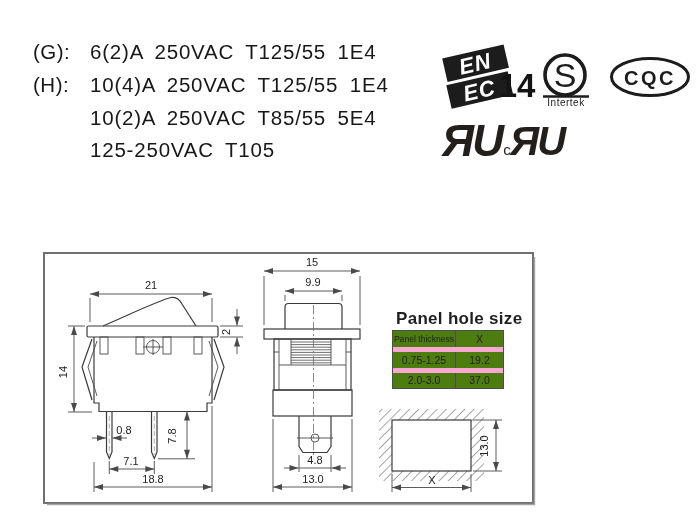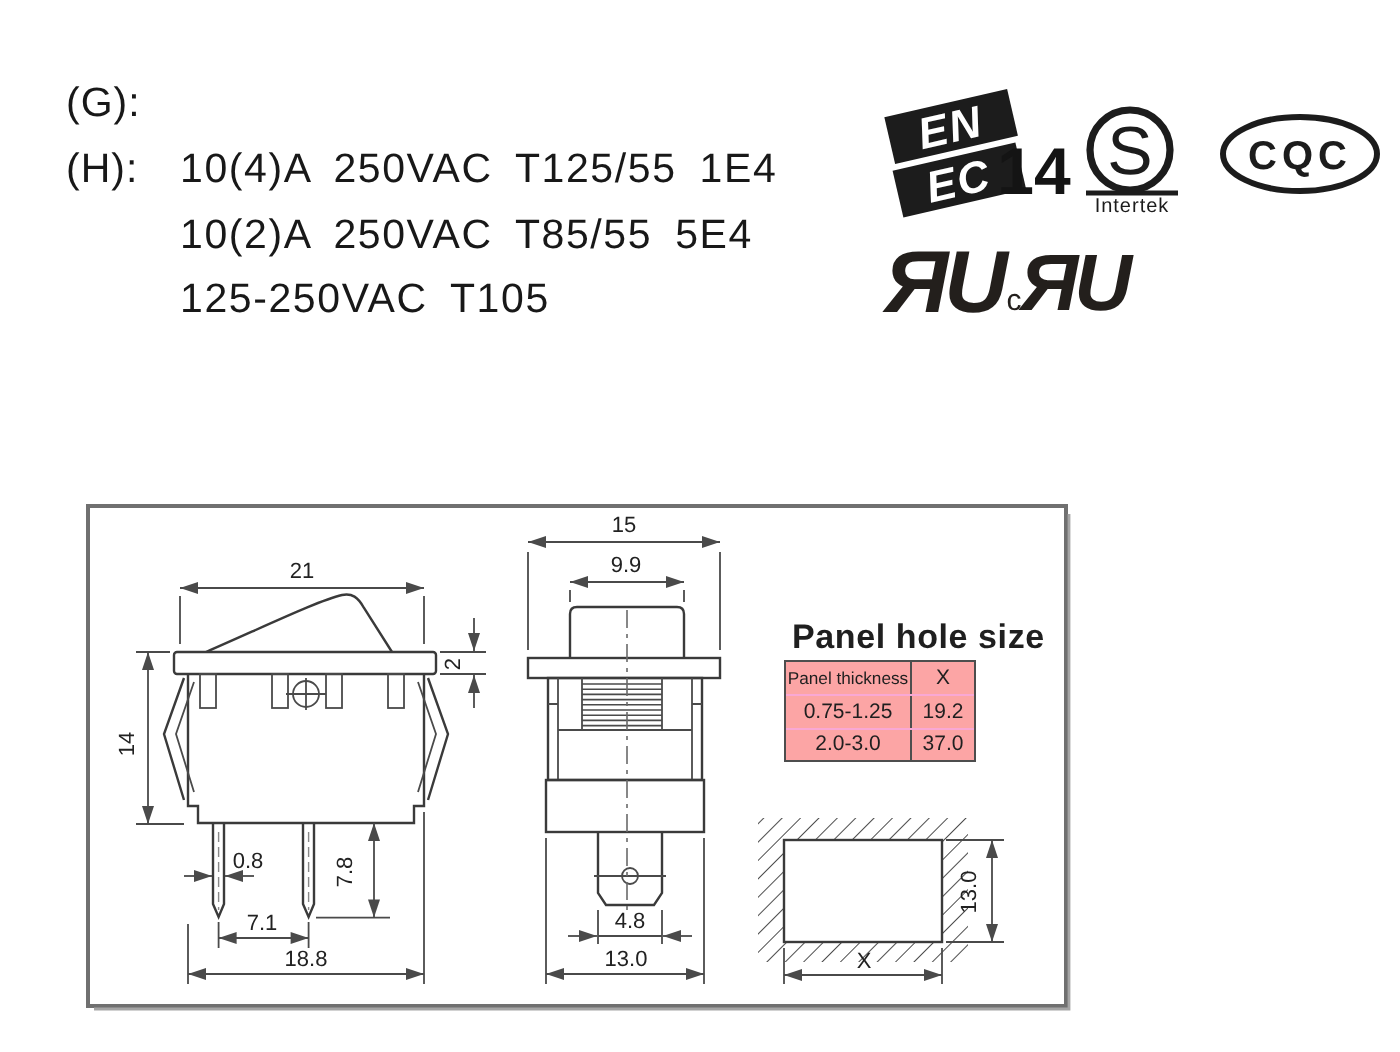--- a/index.html
+++ b/index.html
@@ -5,23 +5,23 @@
   html,body{margin:0;padding:0;background:#ffffff;}
   #page{position:relative;width:700px;height:526px;background:#fff;overflow:hidden;
         font-family:"Liberation Sans",sans-serif;color:#1a1a1a;}
   
   #specs{position:absolute;left:30px;top:40px;}
   .spec-line{display:flex;align-items:baseline;height:32.8px;font-size:20.5px;
              letter-spacing:0.8px;word-spacing:5px;color:#181818;white-space:pre;}
   .spec-label{width:57px;flex:0 0 57px;padding-left:3px;letter-spacing:0.5px;}
   
   #table-title{position:absolute;left:396px;top:309px;font-size:17px;color:#1f1f1f;letter-spacing:0.3px;font-weight:bold;}
-  #panel-table{position:absolute;left:392px;top:330px;width:96px;border:1px solid #4d4d4d;
-               box-sizing:border-box;background:#fca5a5;}
-  .pt-row{display:flex;border-top:1px solid #f9a8d4;}
+  #panel-table{position:absolute;left:392px;top:330px;width:112px;border:1px solid #4d4d4d;
+               box-sizing:border-box;background:#4d7c0f;}
+  .pt-row{display:flex;border-top:5px solid #f9a8d4;}
   .pt-row:first-child{border-top:none;}
   .pt-c1{width:63px;flex:0 0 63px;border-right:1px solid #4d4d4d;box-sizing:border-box;
          display:flex;align-items:center;justify-content:center;}
   .pt-c2{flex:1;display:flex;align-items:center;justify-content:center;}
   .pt-head{height:16px;font-size:8.6px;color:#1f1f1f;}
   .pt-head .pt-c2{font-size:10.5px;}
   .pt-data{height:15.6px;font-size:10.5px;color:#1f1f1f;}
   svg{position:absolute;left:0;top:0;}
   svg text{font-family:"Liberation Sans",sans-serif;}
   .dim-t{font-size:11px;fill:#222;}
@@ -30,20 +30,21 @@
   .dim{stroke:#4a4a4a;stroke-width:0.9;fill:none;}
 </style>
 </head>
 <body>
 
 <div id="page">
 
   <div id="specs">
     <div class="spec-line">
       <span class="spec-label">(G):</span>
+      <span class="spec-text">6(2)A 250VAC T125/55 1E4</span>
     </div>
     <div class="spec-line">
       <span class="spec-label">(H):</span>
       <span class="spec-text">10(4)A 250VAC T125/55 1E4</span>
     </div>
     <div class="spec-line">
       <span class="spec-label"></span>
       <span class="spec-text">10(2)A 250VAC T85/55 5E4</span>
     </div>
     <div class="spec-line">

